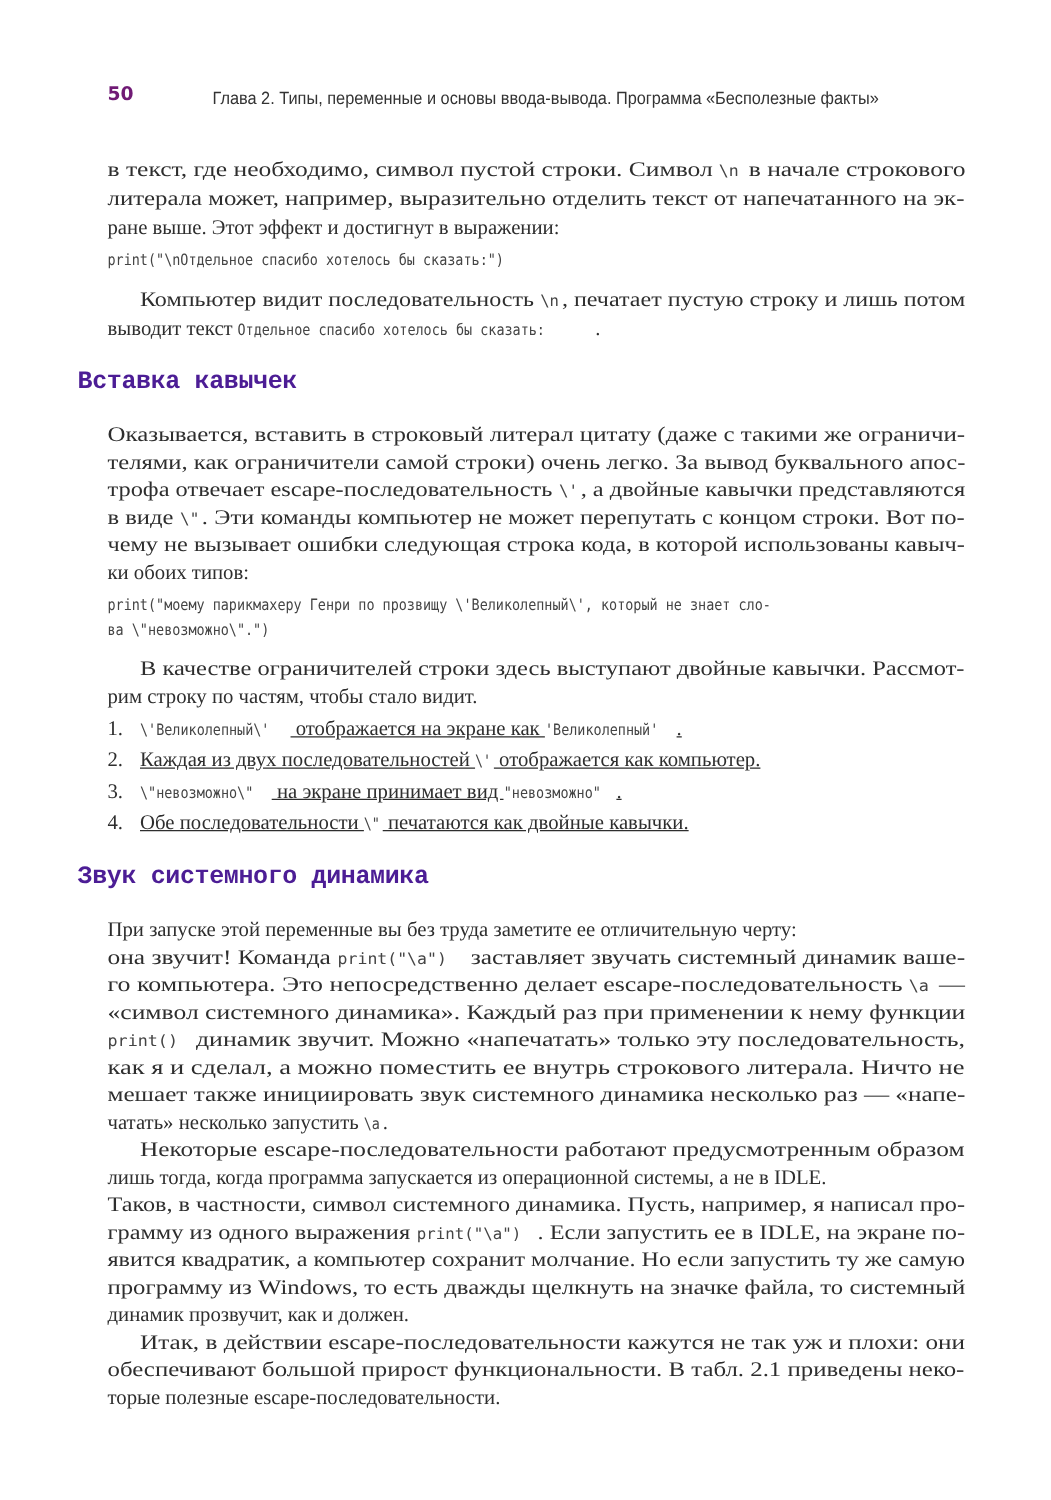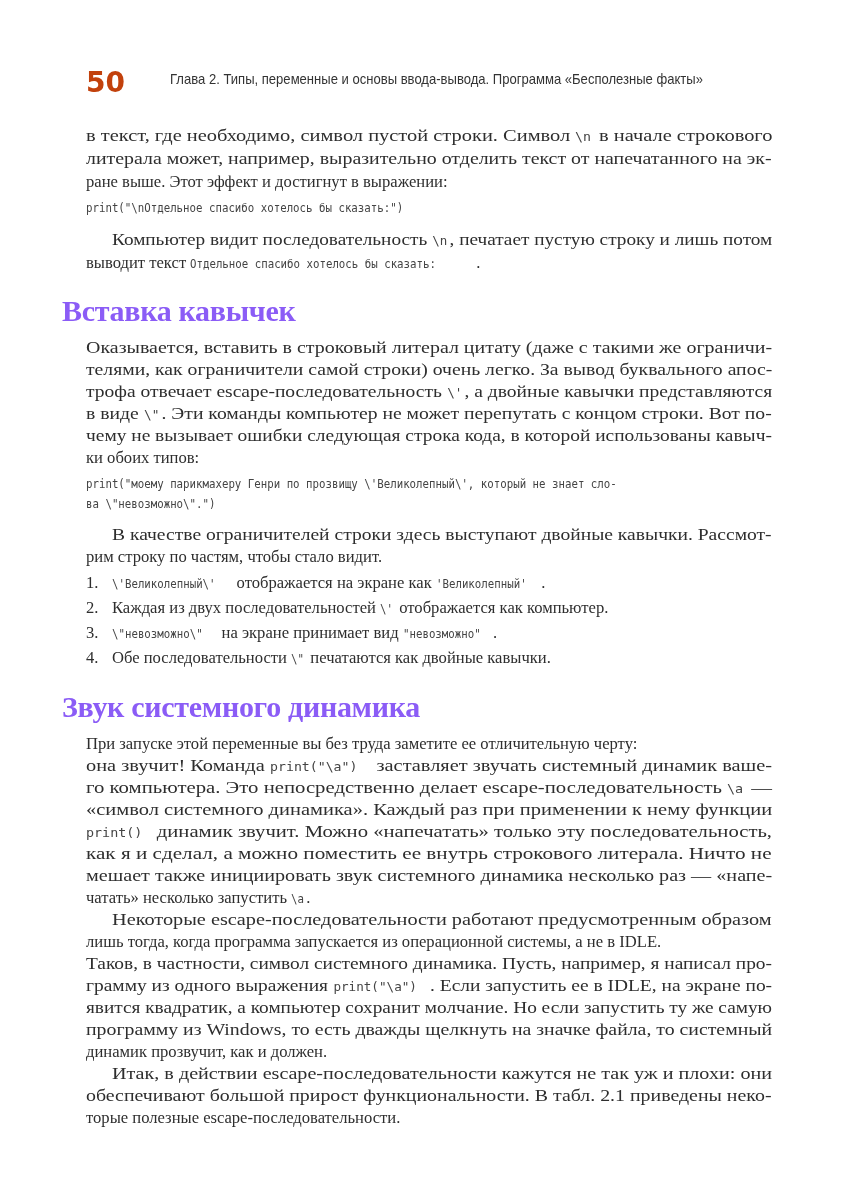--- a/index.html
+++ b/index.html
@@ -4,46 +4,46 @@
   <style>
     html, body { margin: 0; padding: 0; }
     body {
       width: 841px; height: 1200px; background: #ffffff; position: relative; overflow: hidden;
       color: #2b2b2b;
       font-family: "Liberation Serif", serif;
     }
     .header { position: absolute; top: 66px; left: 86px; right: 60px; height: 30px; }
     .page-num {
       position: absolute; left: 0; top: 0;
-      font-family: "DejaVu Sans", sans-serif; font-weight: bold; font-size: 28px; color: #c2410c;
+      font-family: "DejaVu Sans", sans-serif; font-weight: bold; font-size: 15px; color: #701a75;
     }
     .running-head {
       position: absolute; left: 84px; top: 5px;
       font-family: "Liberation Sans", sans-serif; font-size: 14.2px; color: #333;
       transform: scaleX(0.92); transform-origin: left top; white-space: nowrap;
     }
     .line {
       position: absolute; left: 86px; white-space: nowrap;
       font-size: 16.6px; line-height: 22px; color: #2e2e2e;
       transform-origin: left top;
     }
     .ind { left: 112px; }
     .code { font-family: "DejaVu Sans Mono", monospace; font-size: 12.5px; color: #444; transform: scaleX(0.86); transform-origin: left center; display: inline-block; }
     .codeline {
       position: absolute; left: 86px; white-space: nowrap;
       font-family: "DejaVu Sans Mono", monospace; font-size: 12.5px; color: #444;
       transform: scaleX(0.86); transform-origin: left top; line-height: 20px;
     }
     h2 {
       position: absolute; left: 62px; margin: 0;
-      font-family: Liberation Serif, serif; font-weight: bold; font-size: 30px; color: #8b5cf6;
+      font-family: Liberation Mono, monospace; font-weight: bold; font-size: 20px; color: #4c1d95;
       letter-spacing: -0.3px;
     }
     .li-num { position: absolute; left: 86px; font-size: 16.6px; line-height: 22px; color: #2e2e2e; }
-    .li-text { position: absolute; left: 112px; font-size: 16.6px; line-height: 22px; white-space: nowrap; color: #2e2e2e; }
+    .li-text { position: absolute; left: 112px; font-size: 16.6px; line-height: 22px; white-space: nowrap; color: #2e2e2e; text-decoration: underline; }
   </style>
 </head>
 <body>
 
 <div class="header">
   <span class="page-num">50</span>
   <span class="running-head">Глава 2. Типы, переменные и основы ввода-вывода. Программа «Бесполезные факты»</span>
 </div>
 
 <div class="line" style="top: 125px; transform: scaleX(1.2316);"><span>в текст, где необходимо, символ пустой строки. Символ </span><span class="code">\n</span><span> в начале строкового</span></div>

